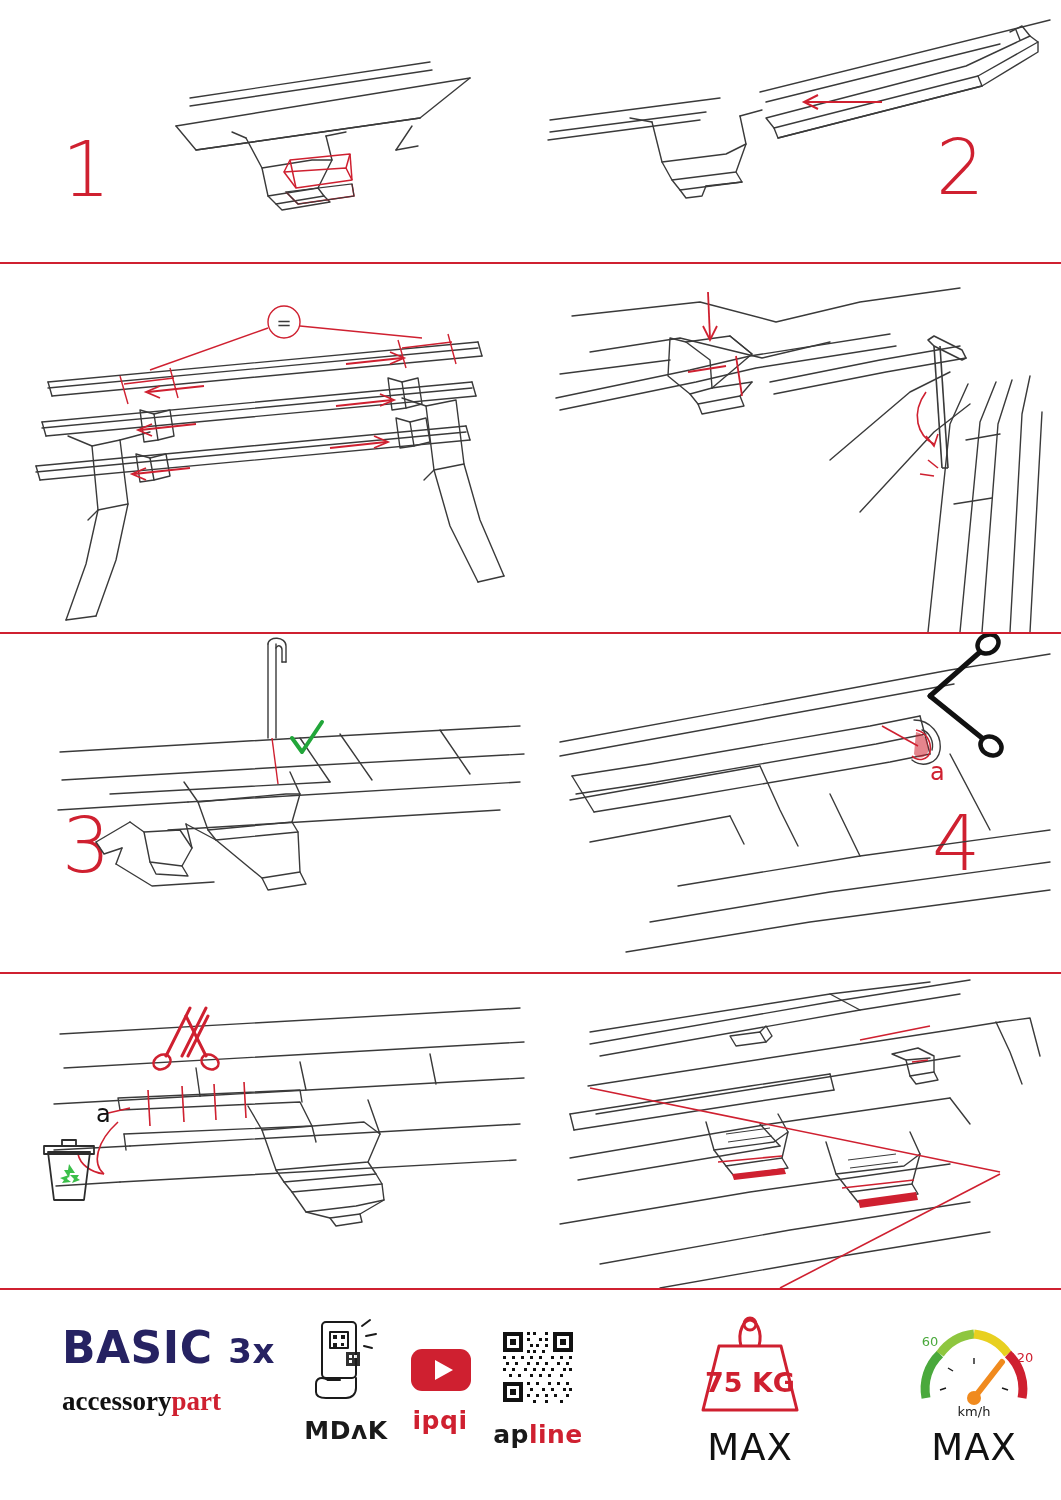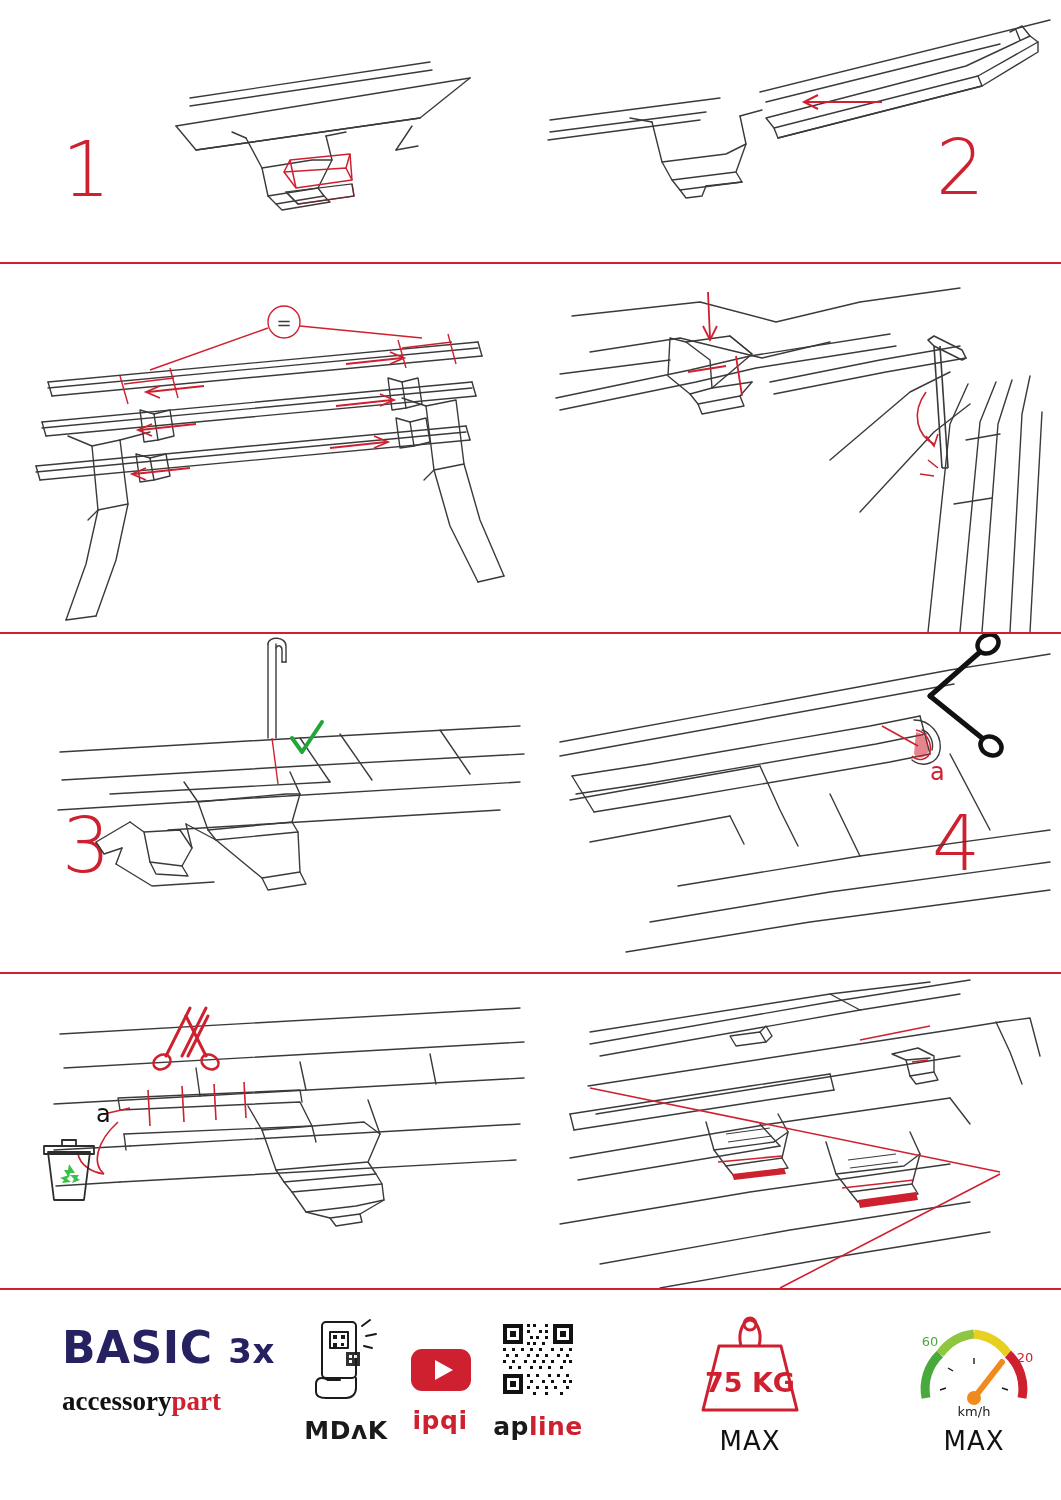--- a/index.html
+++ b/index.html
@@ -108,21 +108,21 @@
   .cap-ipqi { color: #cf2030; }
   .cap-apline .p1 { color: #1a1a1a; }
   .cap-apline .p2 { color: #cf2030; }
 
   .maxblock {
     position: absolute;
     text-align: center;
   }
   .maxlabel {
     font-family: "DejaVu Sans", sans-serif;
-    font-size: 26px;
+    font-size: 37px;
     color: #111;
     letter-spacing: 1px;
     margin-top: 4px;
   }
   .weight-text {
     font-family: "DejaVu Sans", sans-serif;
     font-weight: bold;
     font-size: 27px;
     fill: #cf2030;
   }
@@ -628,21 +628,21 @@
       <svg width="62" height="44" viewBox="0 0 62 44" style="display:block;margin:0 auto;">
         <rect x="1" y="1" width="60" height="42" rx="11" fill="#cf2030"></rect>
         <path d="M25 12 L43 22 L25 32 Z" fill="#ffffff"></path>
       </svg>
     </div>
 
     <div class="logo-item" style="left:390px;top:116px;width:100px;">
       <div class="logo-caption cap-ipqi">ipqi</div>
     </div>
 
-    <div class="logo-item" style="left:478px;top:32px;width:120px;">
+    <div class="logo-item" style="left:478px;top:40px;width:120px;">
       <svg width="74" height="74" viewBox="0 0 74 74" style="display:block;margin:0 auto;">
         <rect x="0" y="0" width="74" height="74" fill="#ffffff"></rect>
         <g fill="#111111">
           <rect x="2" y="2" width="20" height="20"></rect>
             <rect x="6" y="6" width="12" height="12" fill="#fff"></rect>
             <rect x="9" y="9" width="6" height="6"></rect>
           <rect x="52" y="2" width="20" height="20"></rect>
             <rect x="56" y="6" width="12" height="12" fill="#fff"></rect>
             <rect x="59" y="9" width="6" height="6"></rect>
           <rect x="2" y="52" width="20" height="20"></rect>

